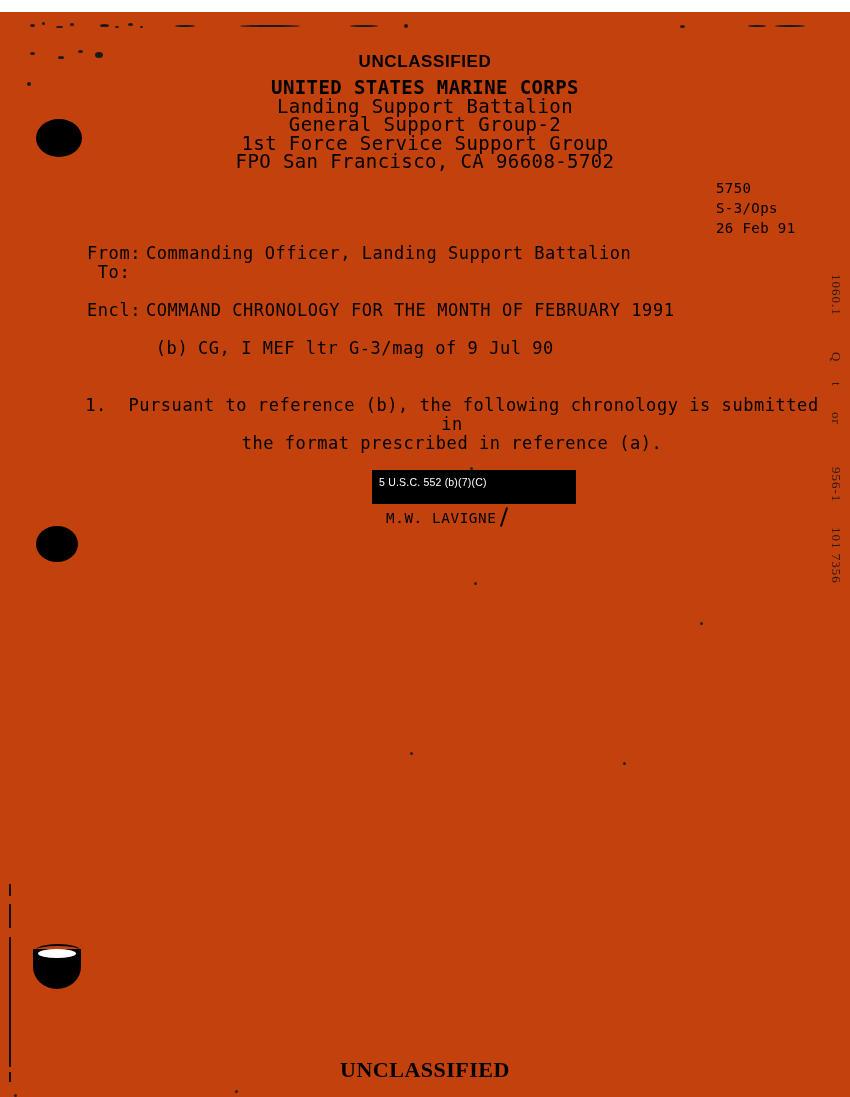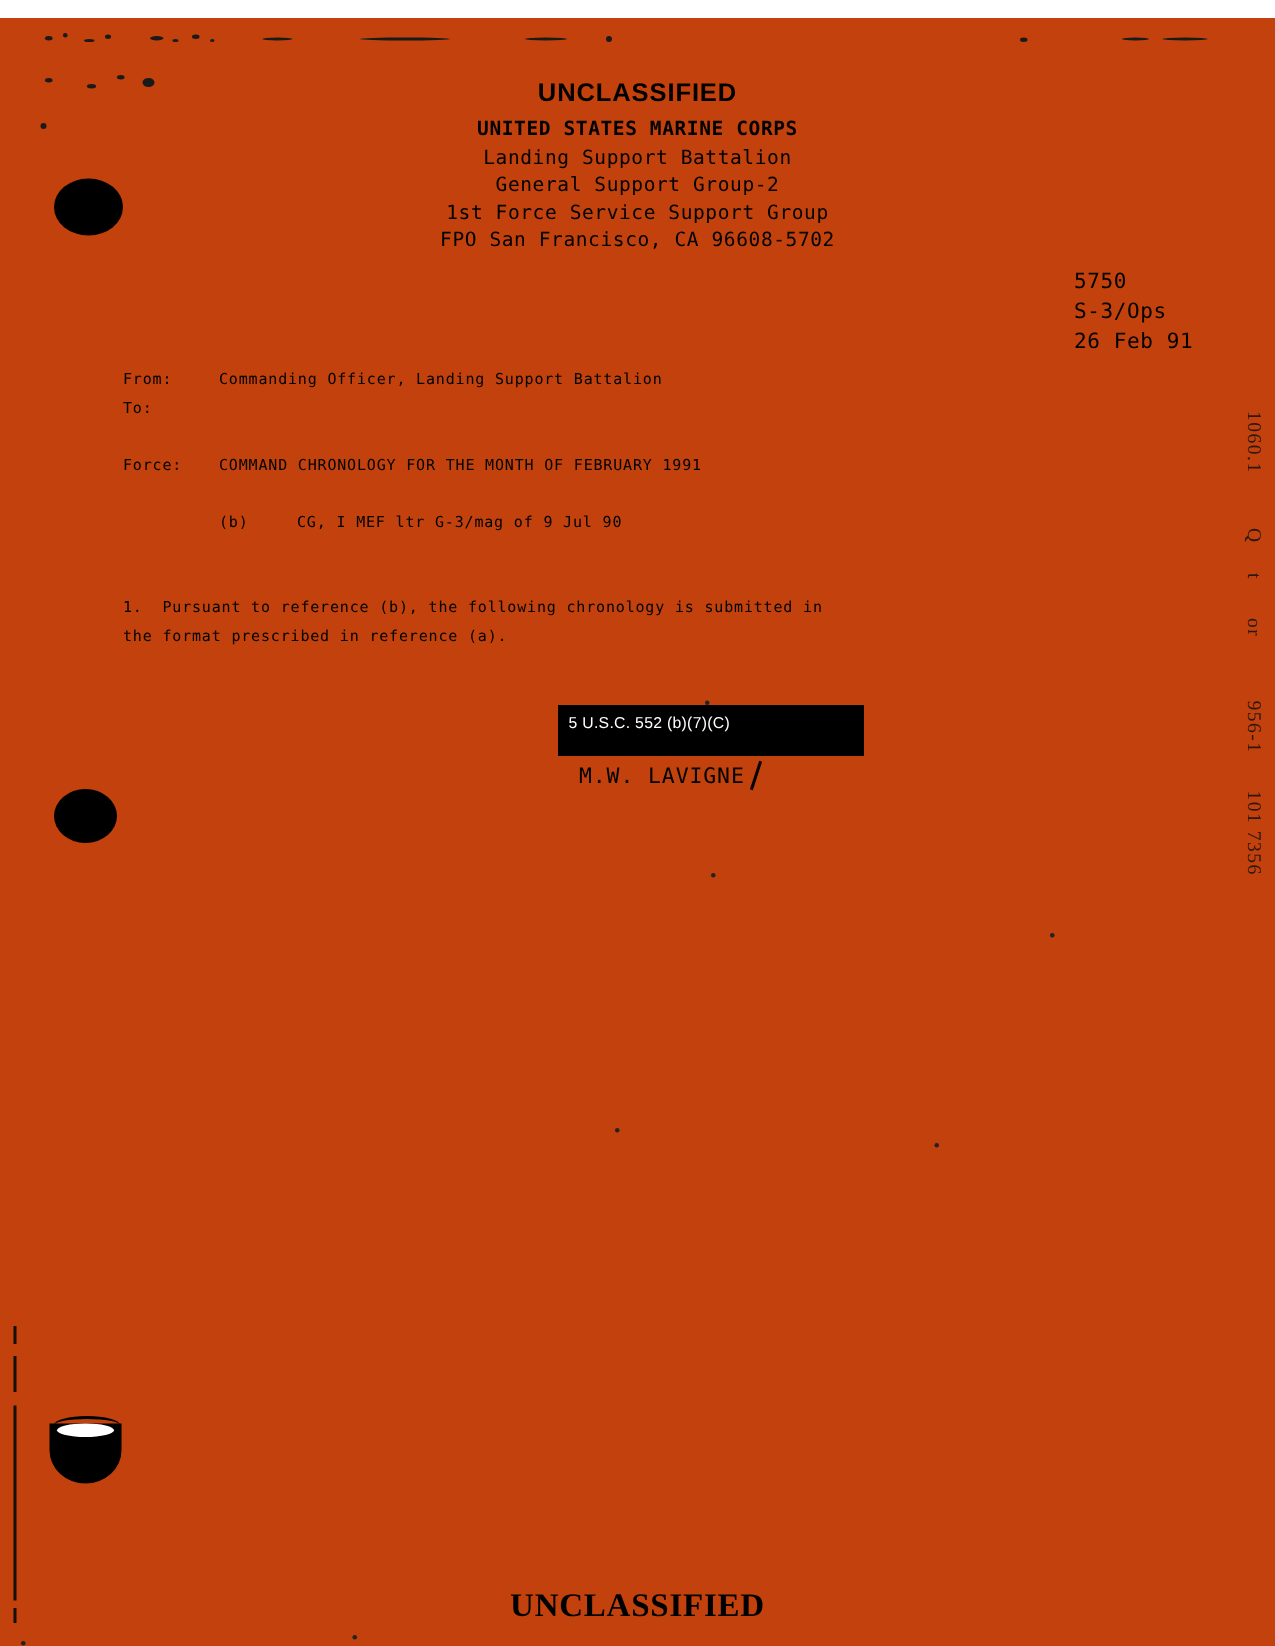--- a/index.html
+++ b/index.html
@@ -59,43 +59,44 @@
     font-weight: bold;
     letter-spacing: 0.5px;
   }
 
   .letterhead {
     position: absolute;
     left: 0;
     top: 66px;
     width: 850px;
     text-align: center;
-    font-size: 13px;
+    font-size: 19px;
     line-height: 18.5px;
     letter-spacing: 0.4px;
   }
   .letterhead .l1 { font-weight: bold; }
 
   .sender-block {
     position: absolute;
     left: 716px;
     top: 166px;
     font-size: 14px;
     line-height: 20px;
     letter-spacing: 0.4px;
   }
 
   .body-block {
     position: absolute;
     left: 82px;
     top: 232px;
-    font-size: 10px;
+    font-size: 17px;
     line-height: 19px;
     letter-spacing: 0.55px;
     width: 740px;
+    text-align: center;
   }
   .row {
     display: flex;
     white-space: pre;
   }
   .lbl { width: 64px; flex: 0 0 64px; }
   .sublbl { width: 52px; flex: 0 0 52px; }
   .gap { height: 19px; }
   .para { white-space: pre-wrap; }
 
@@ -213,21 +214,21 @@
       <span class="lbl">From:</span>
       <span>Commanding Officer, Landing Support Battalion</span>
     </div>
     <div class="row">
       <span class="lbl">To:</span>
     </div>
 
     <div class="gap"></div>
 
     <div class="row">
-      <span class="lbl">Force:</span>
+      <span class="lbl">Encl:</span>
       <span>COMMAND CHRONOLOGY FOR THE MONTH OF FEBRUARY 1991</span>
     </div>
 
     <div class="gap"></div>
 
     <div class="row">
       <span class="lbl"></span>
       <span class="sublbl">(b)</span>
       <span>CG, I MEF ltr G-3/mag of 9 Jul 90</span>
     </div>

